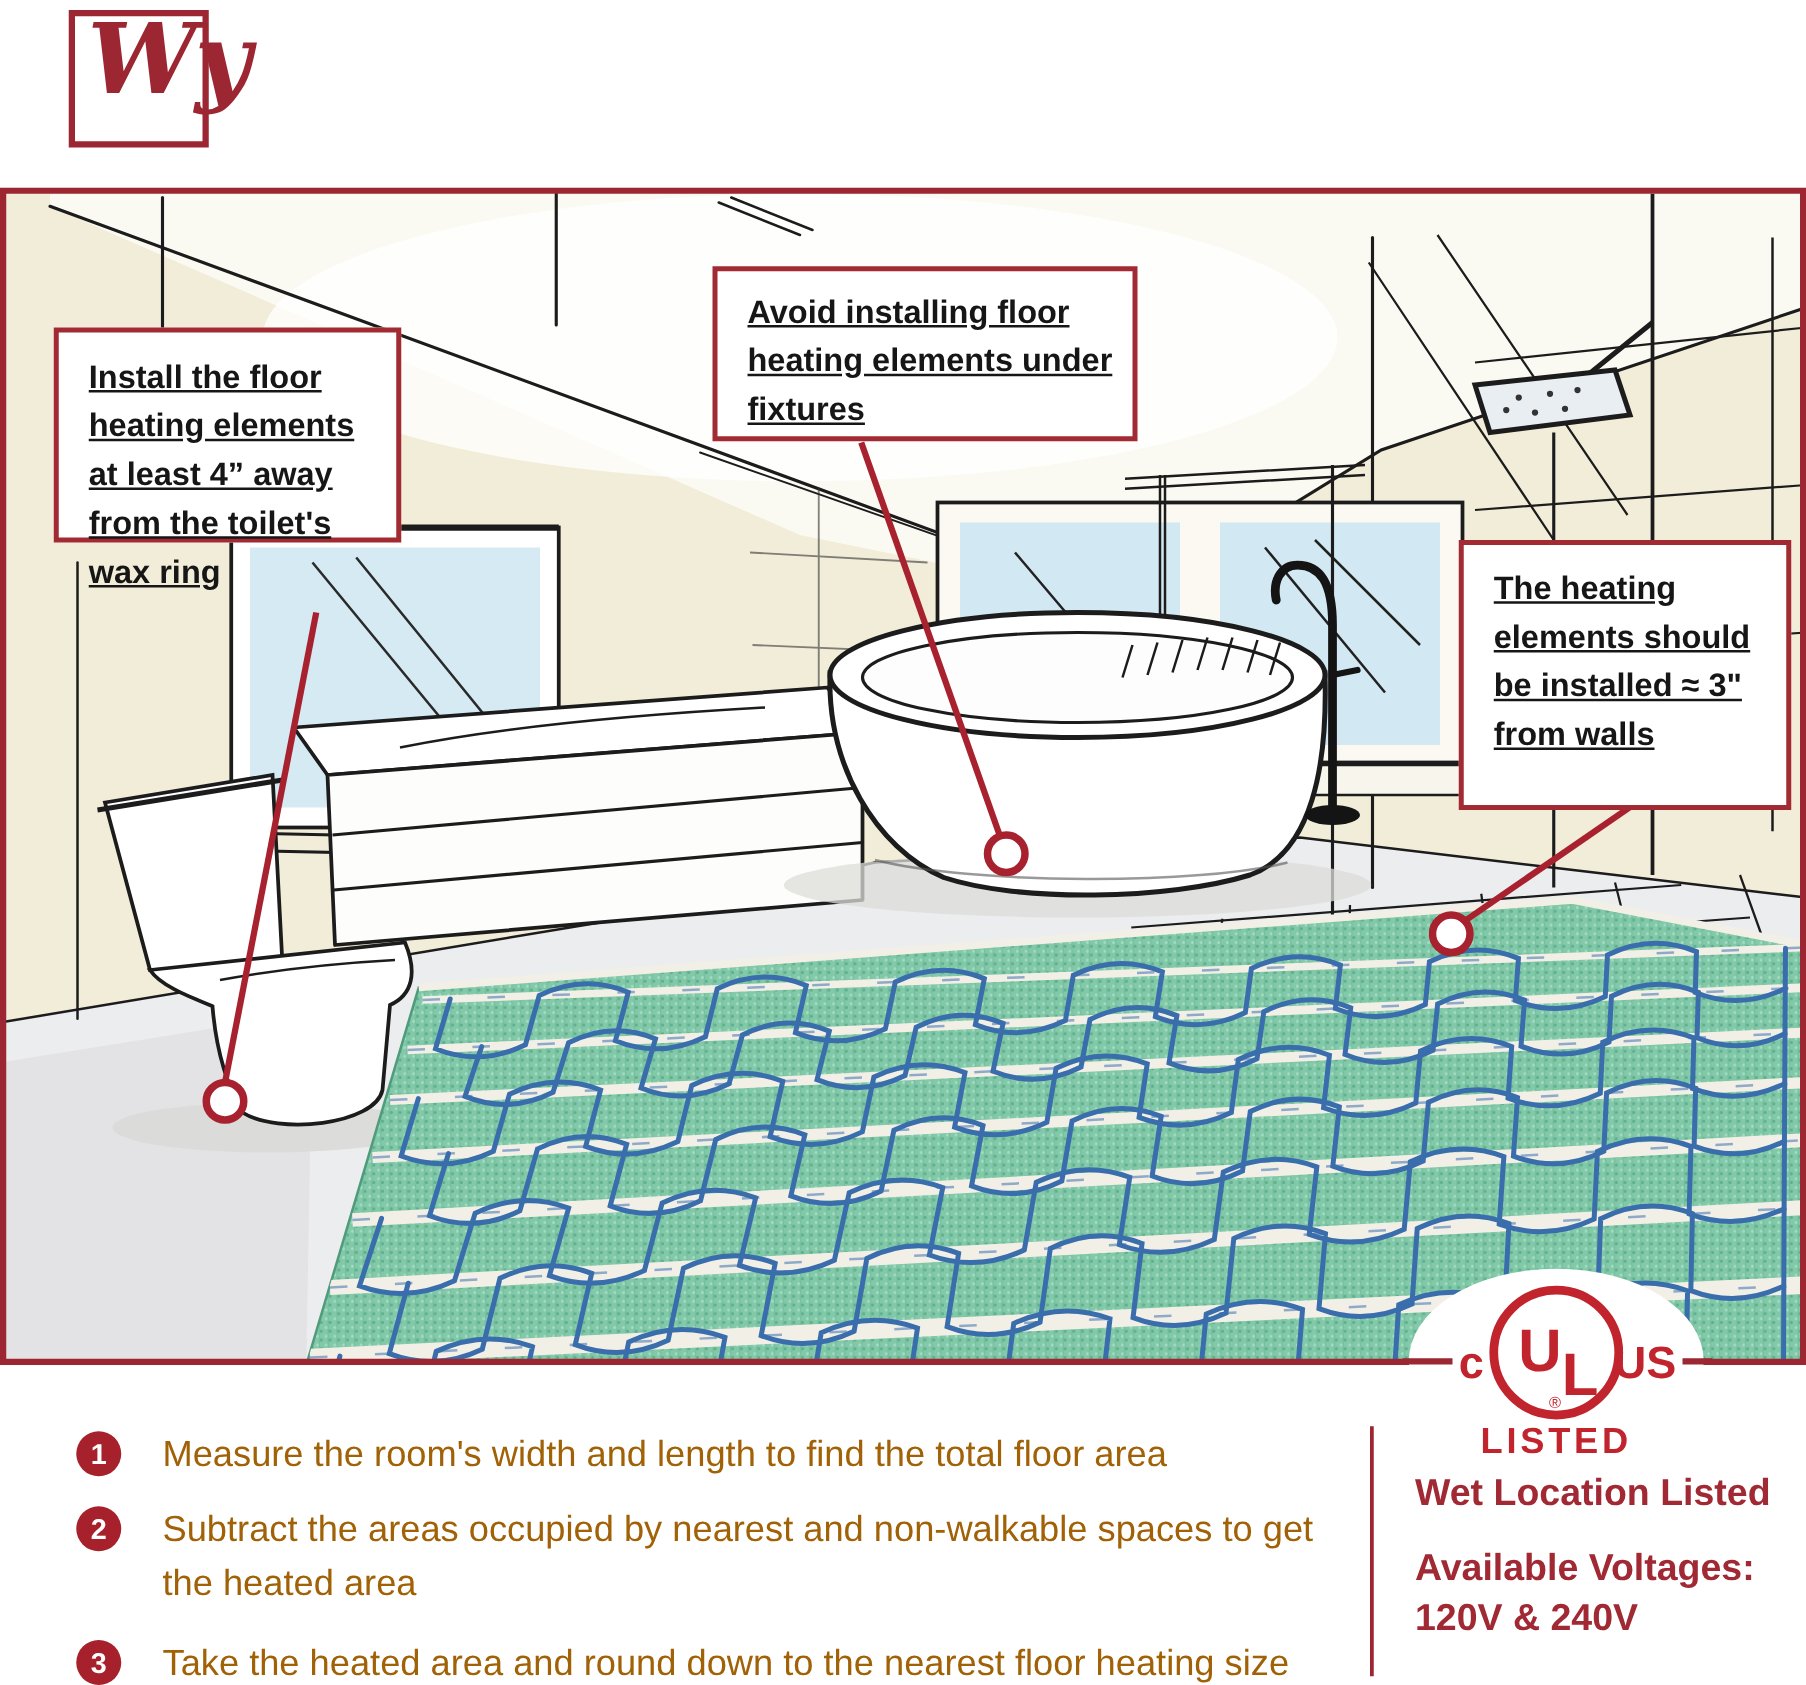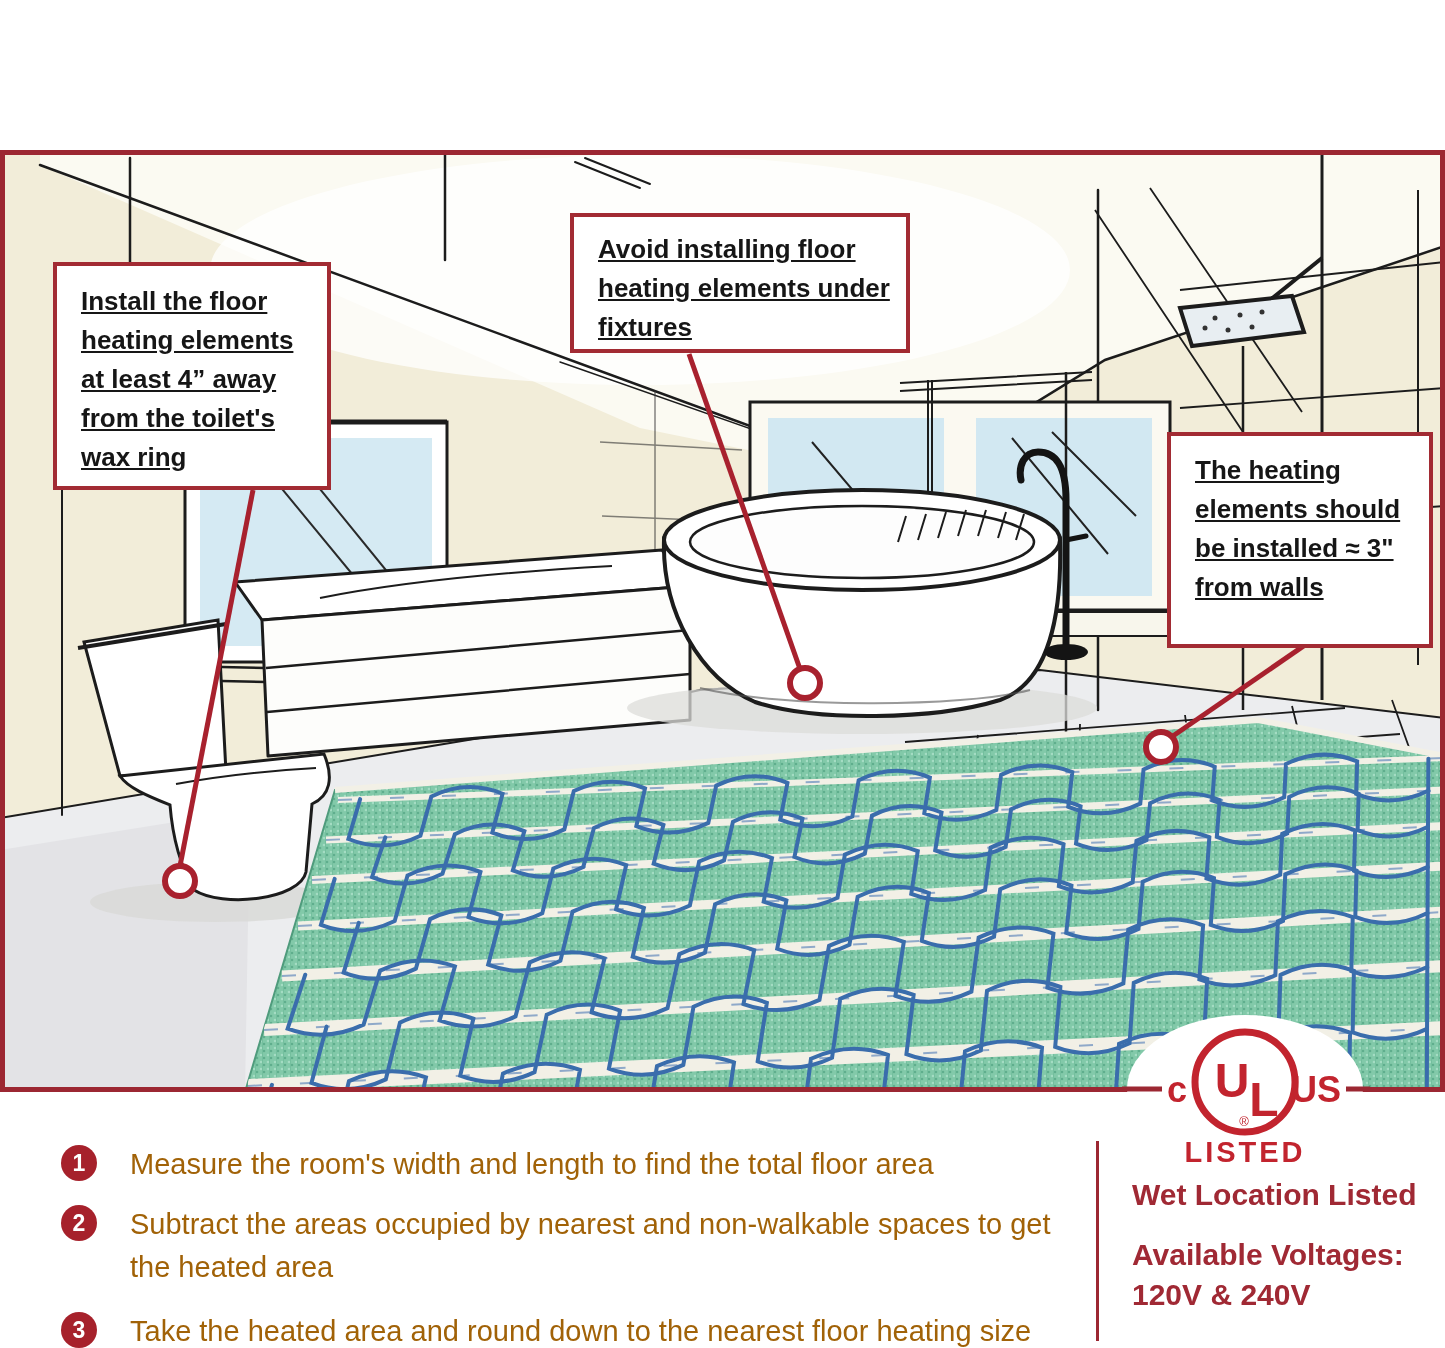--- a/index.html
+++ b/index.html
@@ -15,21 +15,21 @@
   .logo-box span{position:absolute;left:10px;top:-4px;font-family:"DejaVu Serif",serif;font-style:italic;font-weight:bold;font-size:78px;color:var(--accent);line-height:1;}
   .page-title{position:absolute;left:215px;top:30px;width:1215px;text-align:center;
     font-size:62px;font-weight:bold;color:var(--title-red);letter-spacing:-1px;white-space:nowrap;}
 
   
   .scene-wrap{position:absolute;left:0;top:150px;width:1445px;height:942px;}
   svg text{font-family:"Liberation Sans",sans-serif;}
 
   .callout{position:absolute;background:#ffffff;border:4px solid #A22B33;color:var(--ink);
     font-weight:bold;line-height:1.5;text-decoration:underline;}
-  .callout.c1{left:43px;top:262px;width:278px;height:228px;font-size:26px;padding:16px 10px 0 24px;margin-left:10px;}
+  .callout.c1{left:43px;top:262px;width:278px;height:172px;font-size:26px;padding:16px 10px 0 24px;}
   .callout.c2{left:570px;top:213px;width:340px;height:140px;font-size:26px;padding:13px 8px 0 24px;}
   .callout.c3{left:1167px;top:432px;width:266px;height:216px;font-size:26px;padding:15px 8px 0 24px;}
 
   
   .ul-mark{position:absolute;left:1120px;top:1002px;width:250px;height:175px;}
 
   
   .step-row{position:absolute;left:61px;width:1030px;}
   .step-row .badge{position:absolute;left:0;top:2px;width:36px;height:36px;border-radius:50%;
     background:var(--badge-red);color:#fff;font-weight:bold;font-size:23px;text-align:center;line-height:36px;}
@@ -41,20 +41,23 @@
   .info-col{position:absolute;left:1132px;top:1178px;width:336px;text-align:left;color:#A02934;font-weight:bold;}
   .info-wet{font-size:30px;}
   .info-volt-label{font-size:30px;margin-top:26px;}
   .info-volt-value{font-size:30px;margin-top:6px;}
 </style>
 </head>
 <body>
 
 <div class="page">
 
+  <div class="logo-box">
+    <span>Wy</span>
+  </div>
 
   <div class="scene-wrap">
     <svg id="scene" width="1445" height="942" viewBox="0 0 1445 942">
       <defs>
         <pattern id="weave" width="7" height="7" patternUnits="userSpaceOnUse">
           <rect width="7" height="7" fill="#82c9a9"></rect>
           <circle cx="2" cy="2" r="1.3" fill="#a4dcc3"></circle>
           <circle cx="5" cy="5" r="1.3" fill="#5fae8d"></circle>
           <rect x="3" y="0" width="1" height="7" fill="#74bf9e"></rect>
         </pattern>

